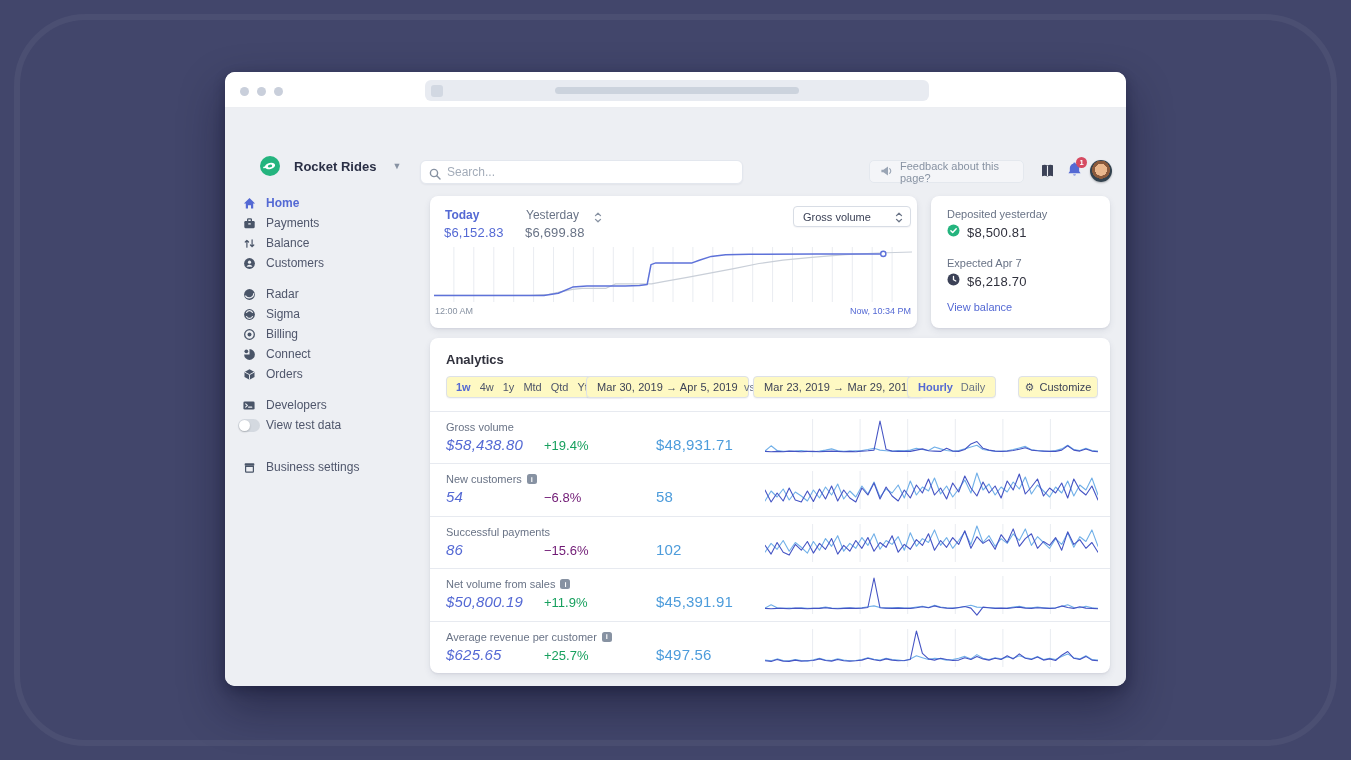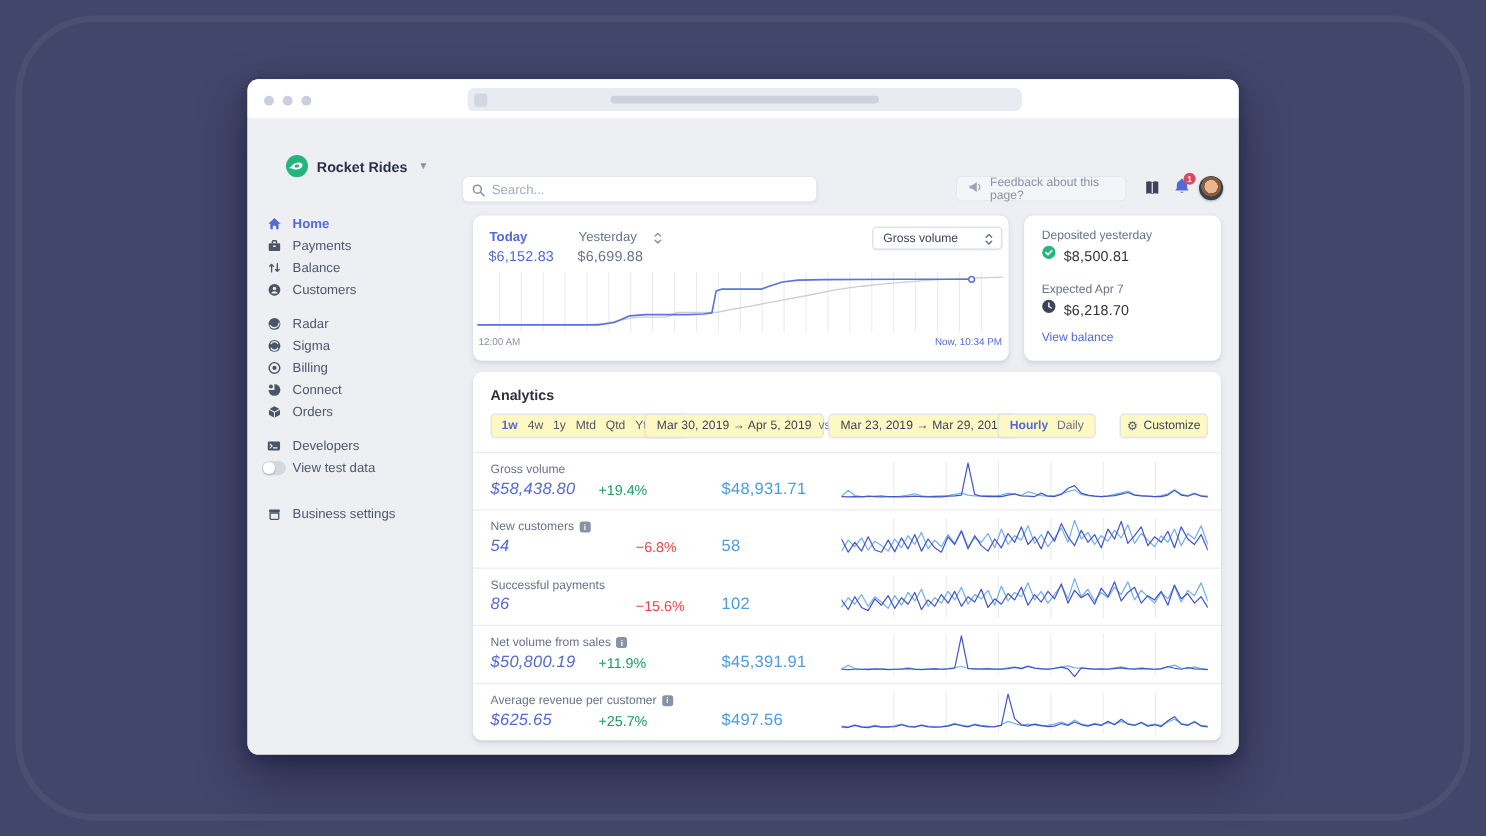--- a/index.html
+++ b/index.html
@@ -12,21 +12,21 @@
   .chrome { position:absolute; left:0; top:0; right:0; height:36px; background:#fff; border-radius:10px 10px 0 0; border-bottom:1px solid #eceef2; }
   .dot { position:absolute; top:15px; width:9px; height:9px; border-radius:50%; background:#c9cfdb; }
   .urlbar { position:absolute; left:200px; top:8px; width:504px; height:21px; background:#e8ebf1; border-radius:6px; }
   .url-icon { position:absolute; left:6px; top:4.5px; width:12px; height:12px; border-radius:3px; background:#d2d8e2; }
   .url-pill { position:absolute; left:130px; top:7px; width:244px; height:7px; border-radius:3.5px; background:#ccd3dd; }
 
   .app { position:absolute; left:0; top:36px; right:0; bottom:0; background:#edeff3; border-radius:0 0 10px 10px; overflow:hidden; }
 
   
   .sidebar { position:absolute; left:0; top:0; width:195px; bottom:0; }
-  .brand { position:absolute; left:15px; top:33px; height:20px; display:flex; align-items:center; gap:8px; cursor:pointer;padding-left:20px; }
+  .brand { position:absolute; left:15px; top:48px; height:20px; display:flex; align-items:center; gap:14px; cursor:pointer;padding-left:20px; }
   .brand-logo { width:20px; height:20px; border-radius:50%; background:#24b47e; position:relative; flex:0 0 auto; }
   .brand-name { font-size:13px; font-weight:bold; color:#2a2f45; }
   .brand-caret { color:#8792a2; font-size:9px; margin-left:2px; }
   .nav { position:absolute; left:0; top:85px; right:0; display:flex; flex-direction:column; }
   .nav-item { height:20px; display:flex; align-items:center; padding-left:17px; gap:10px; font-size:12px; color:#4f566b; cursor:pointer; }
   .nav-item .ic { width:14px; height:14px; flex:0 0 auto; display:flex; align-items:center; justify-content:center; }
   .nav-item.active { color:#5469d4; font-weight:bold; }
   .nav-gap { height:11px; }
   .toggle-pill { width:22px; height:13px; border-radius:7px; background:#d4d9e0; position:relative; flex:0 0 auto; margin-left:-4px; margin-right:-4px; }
   .toggle-knob { position:absolute; left:1px; top:1px; width:11px; height:11px; background:#fff; border-radius:50%; box-shadow:0 1px 2px rgba(0,0,0,.2); }
@@ -88,21 +88,21 @@
   .gear { font-size:11px; color:#4f566b; }
 
   .rows { position:absolute; left:0; top:73px; right:0; bottom:0; display:flex; flex-direction:column; border-top:1px solid #e7eaf0; }
   .mrow { position:relative; flex:1; }
   .mrow + .mrow { border-top:1px solid #e7eaf0; }
   .m-label { position:absolute; left:16px; top:9px; font-size:11px; color:#697386; display:flex; align-items:center; gap:5px; }
   .info-ic { width:10px; height:10px; border-radius:2.5px; background:#8792a2; color:#fff; font-size:7.5px; font-weight:bold; display:flex; align-items:center; justify-content:center; cursor:pointer; font-style:normal; }
   .m-current { position:absolute; left:16px; top:24px; font-size:15px; color:#5469d4; letter-spacing:.2px;font-style:italic; }
   .m-delta { position:absolute; left:114px; top:26px; font-size:13px; }
   .m-delta.up { color:#17a05e; }
-  .m-delta.down { color:#ef4444;margin-left:34px; }
+  .m-delta.down { color:#701a75; }
   .m-prev { position:absolute; left:226px; top:24px; font-size:15px; color:#4d9cdb; letter-spacing:.2px; }
   .spark { position:absolute; right:12px; top:5px; width:333px; height:42px; }
 </style>
 </head>
 <body>
 
 <div class="stage">
   <div class="bg-outline"></div>
 
   <div class="window">

